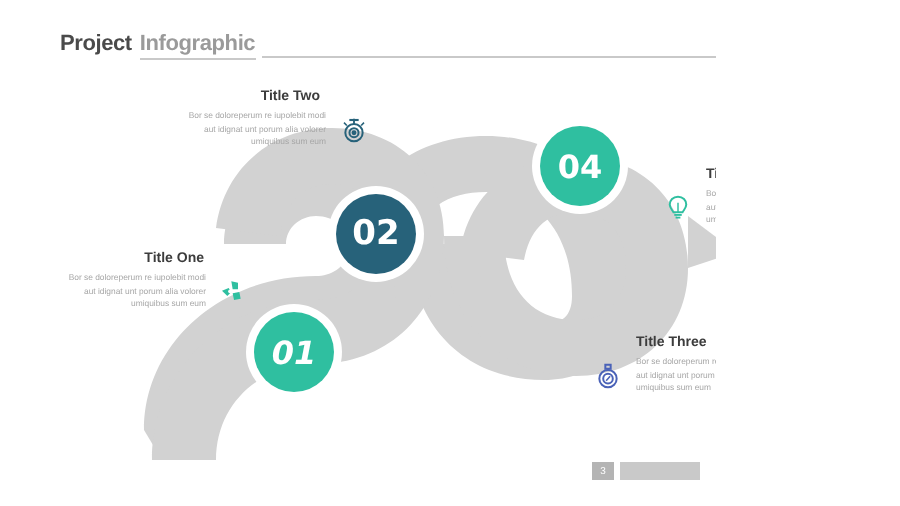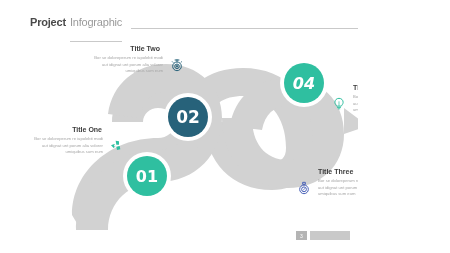--- a/index.html
+++ b/index.html
@@ -31,26 +31,26 @@
   }
   .title-word-dark {
     font-size: 11px;
     font-weight: bold;
     color: #4a4a4a;
     letter-spacing: -0.2px;
     white-space: nowrap;
   }
   .title-word-light {
     font-size: 11px;
-    font-weight: normal;
+    font-weight: bold;
     color: #9a9a9a;
     letter-spacing: -0.2px;
     white-space: nowrap;
     border-bottom: 1px solid #c9c9c9;
-    padding-bottom: 13px;
+    padding-bottom: 1px;
   }
   #header-rule {
     position: absolute;
     left: 131px; top: 28px;
     width: 237px; height: 1px;
     background: #c9c9c9;
   }
   #logotype {
     position: absolute;
     right: 10px; top: 17px;
@@ -91,24 +91,23 @@
     left: 168px; top: 97px;
     width: 40px; height: 40px;
     font-size: 17px;
   }
   #circle-03 {
     left: 237px; top: 117px;
     width: 40px; height: 40px;
     font-size: 16px;
   }
   #circle-04 {
-    left: 284px; top: 63px;
+    left: 270px; top: 63px;
     width: 40px; height: 40px;
     font-size: 16px;
-    font-style: italic;
   }
 
   
   .item-block {
     position: absolute;
   }
   .item-title {
     font-size: 7px;
     font-weight: bold;
     color: #3c3c3c;
@@ -284,21 +283,21 @@
       <path d="M 76 200 L 108 200 L 92 216 Z" fill="#d2d2d2"></path>
 
       <path d="M 344 104 L 344 78 L 368 96 Z" fill="#d2d2d2"></path>
 
       <path d="M 178 112 L 196 98 L 198 120 Z" fill="#d2d2d2"></path>
 
       <path d="M 268 140 L 288 128 L 288 150 Z" fill="#d2d2d2"></path>
     </g>
   </svg>
 
-  <div class="step-circle" id="circle-01" style="background:#2fbfa0;">
+  <div class="step-circle" id="circle-01" style="background:#2fbfa0;font-style:italic;">
     <span>01</span>
   </div>
 
   <div class="step-circle" id="circle-02" style="background:#27627a;">
     <span>02</span>
   </div>
 
 
   <div class="step-circle" id="circle-04" style="background:#2fbfa0;">
     <span>04</span>

